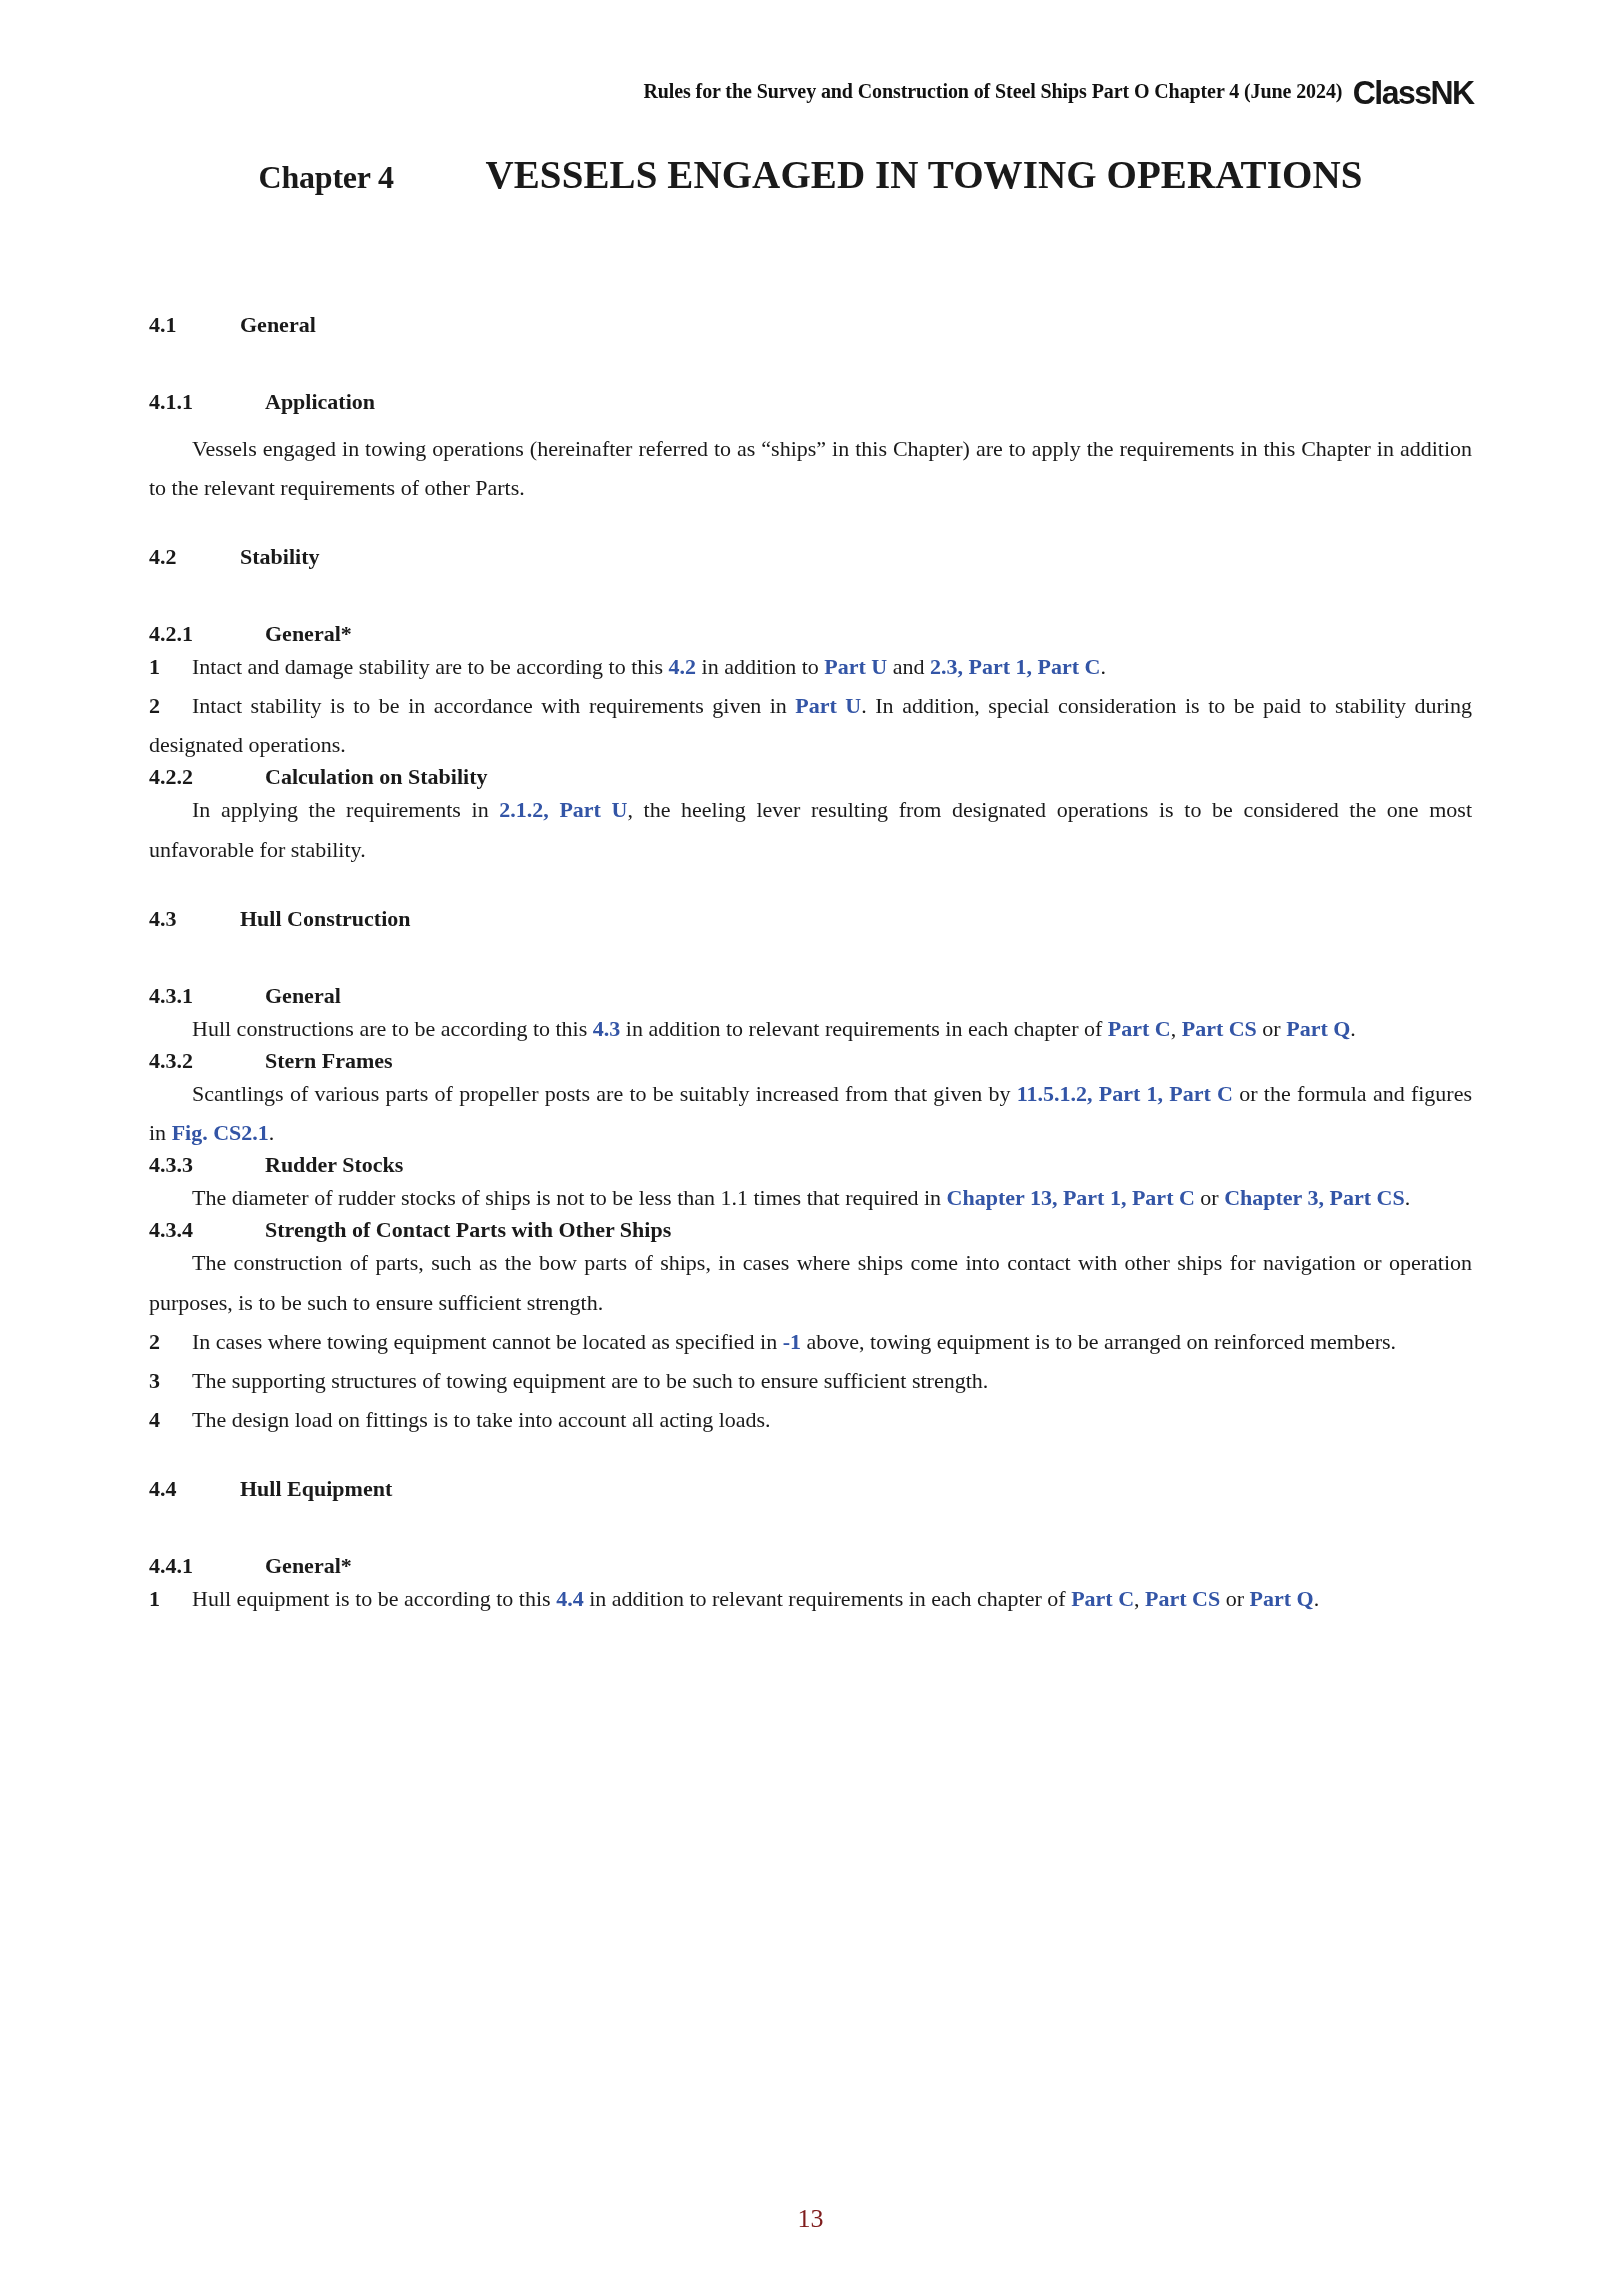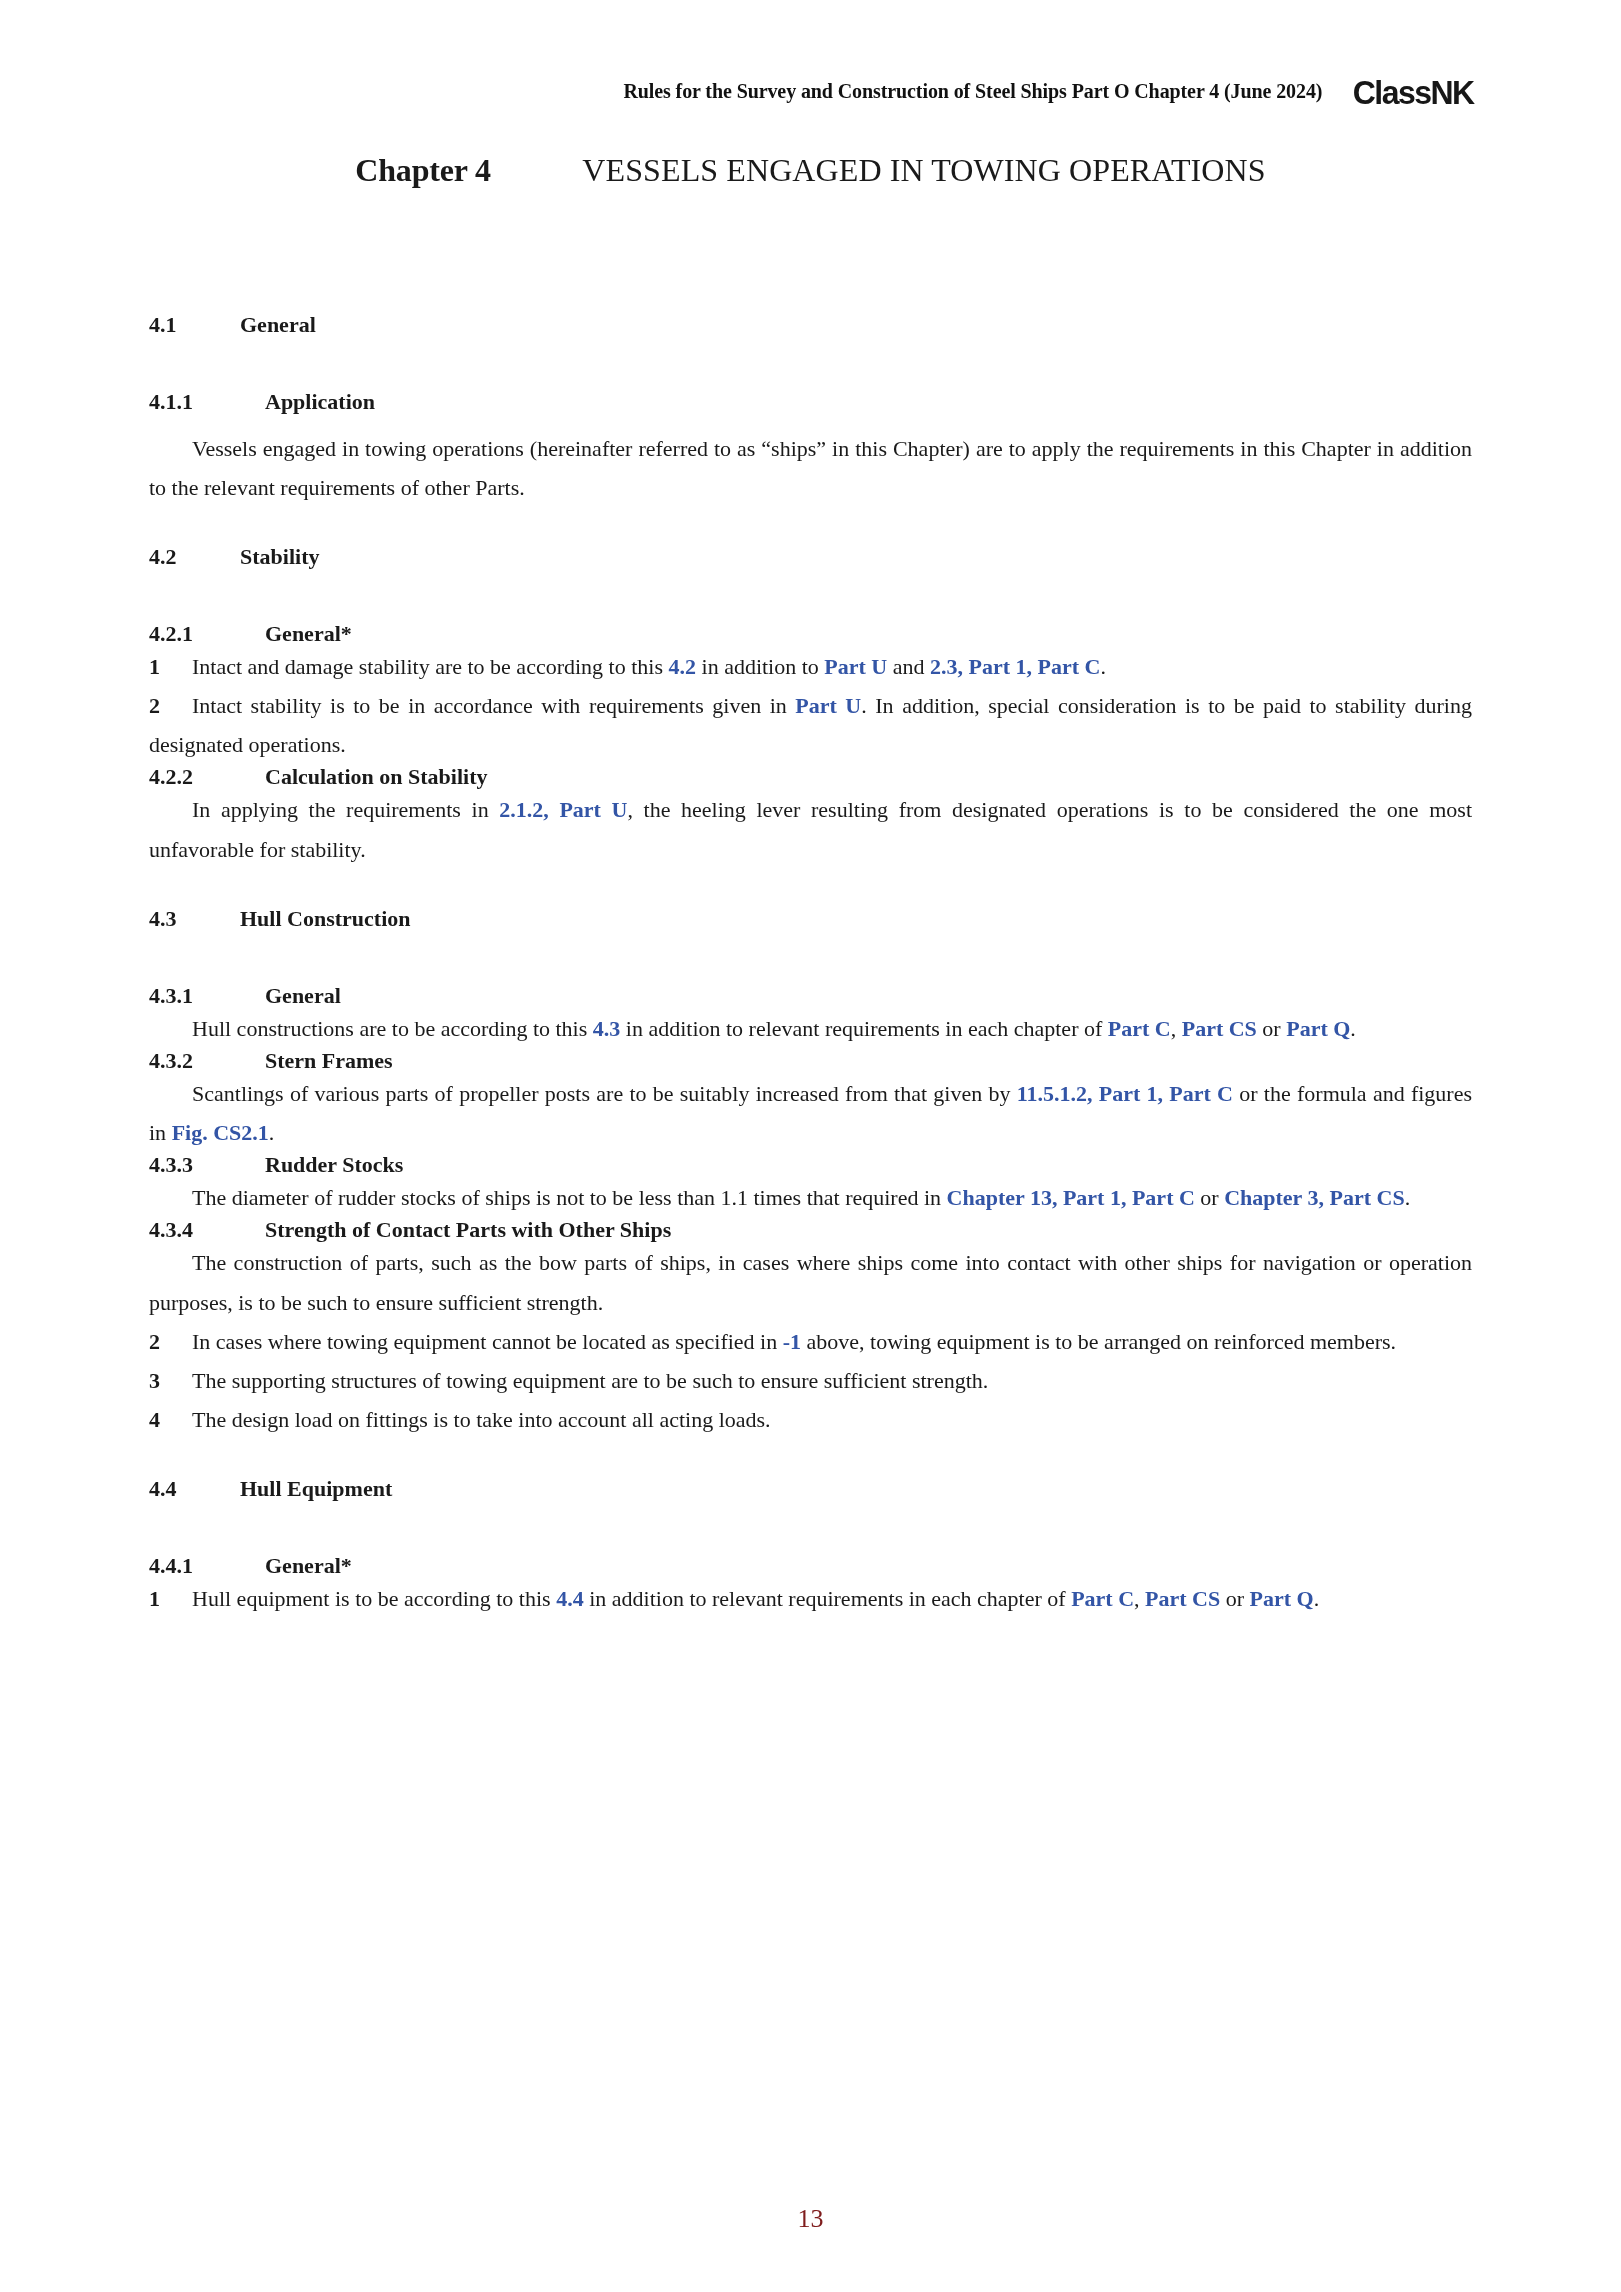--- a/index.html
+++ b/index.html
@@ -23,21 +23,21 @@
 
   
   .header {
     position: absolute;
     top: 71px;
     left: 147px;
     right: 147px;
     display: flex;
     align-items: center;
     justify-content: flex-end;
-    gap: 23px;
+    gap: 3px;
     height: 41px;
   }
   .header-text {
     font-family: "Liberation Serif", "DejaVu Serif", serif;
     font-weight: bold;
     font-size: 20px;
     letter-spacing: -0.1px;
     white-space: nowrap;
     color: #111111;
   }
@@ -63,22 +63,22 @@
     justify-content: center;
   }
   .chapter-label {
     font-weight: bold;
     font-size: 32px;
     letter-spacing: -0.2px;
     width: 227px;
     text-align: left;
   }
   .chapter-title {
-    font-weight: normal;
-    font-size: 32px;
+    font-weight: bold;
+    font-size: 39px;
     letter-spacing: 0.1px;
   }
 
   
   .body {
     position: absolute;
     top: 312px;
     left: 149px;
     width: 1323px;
   }

